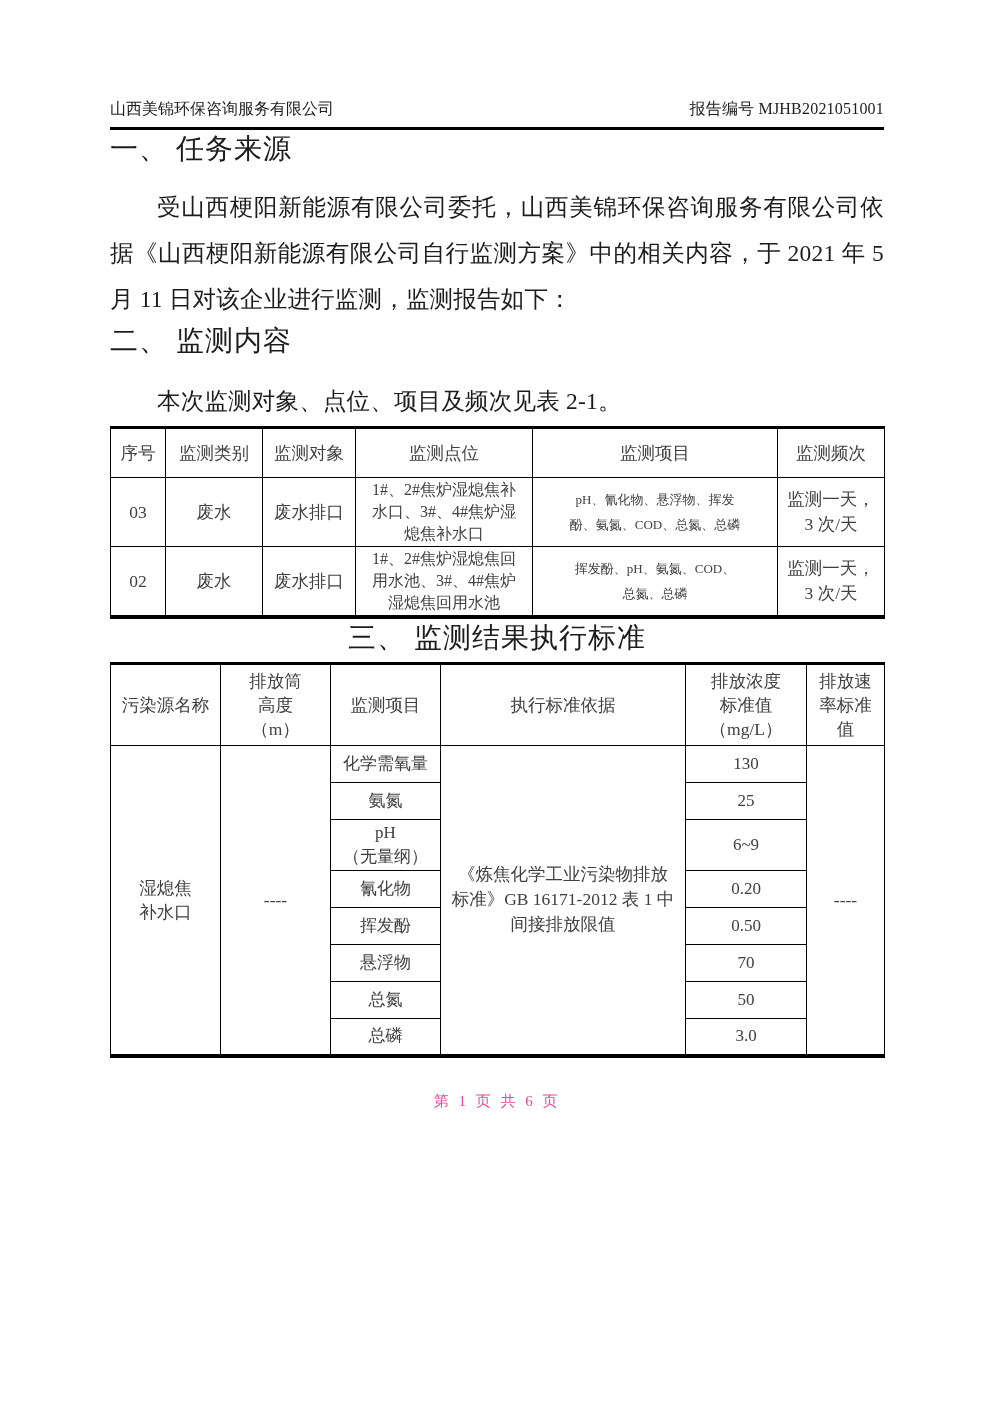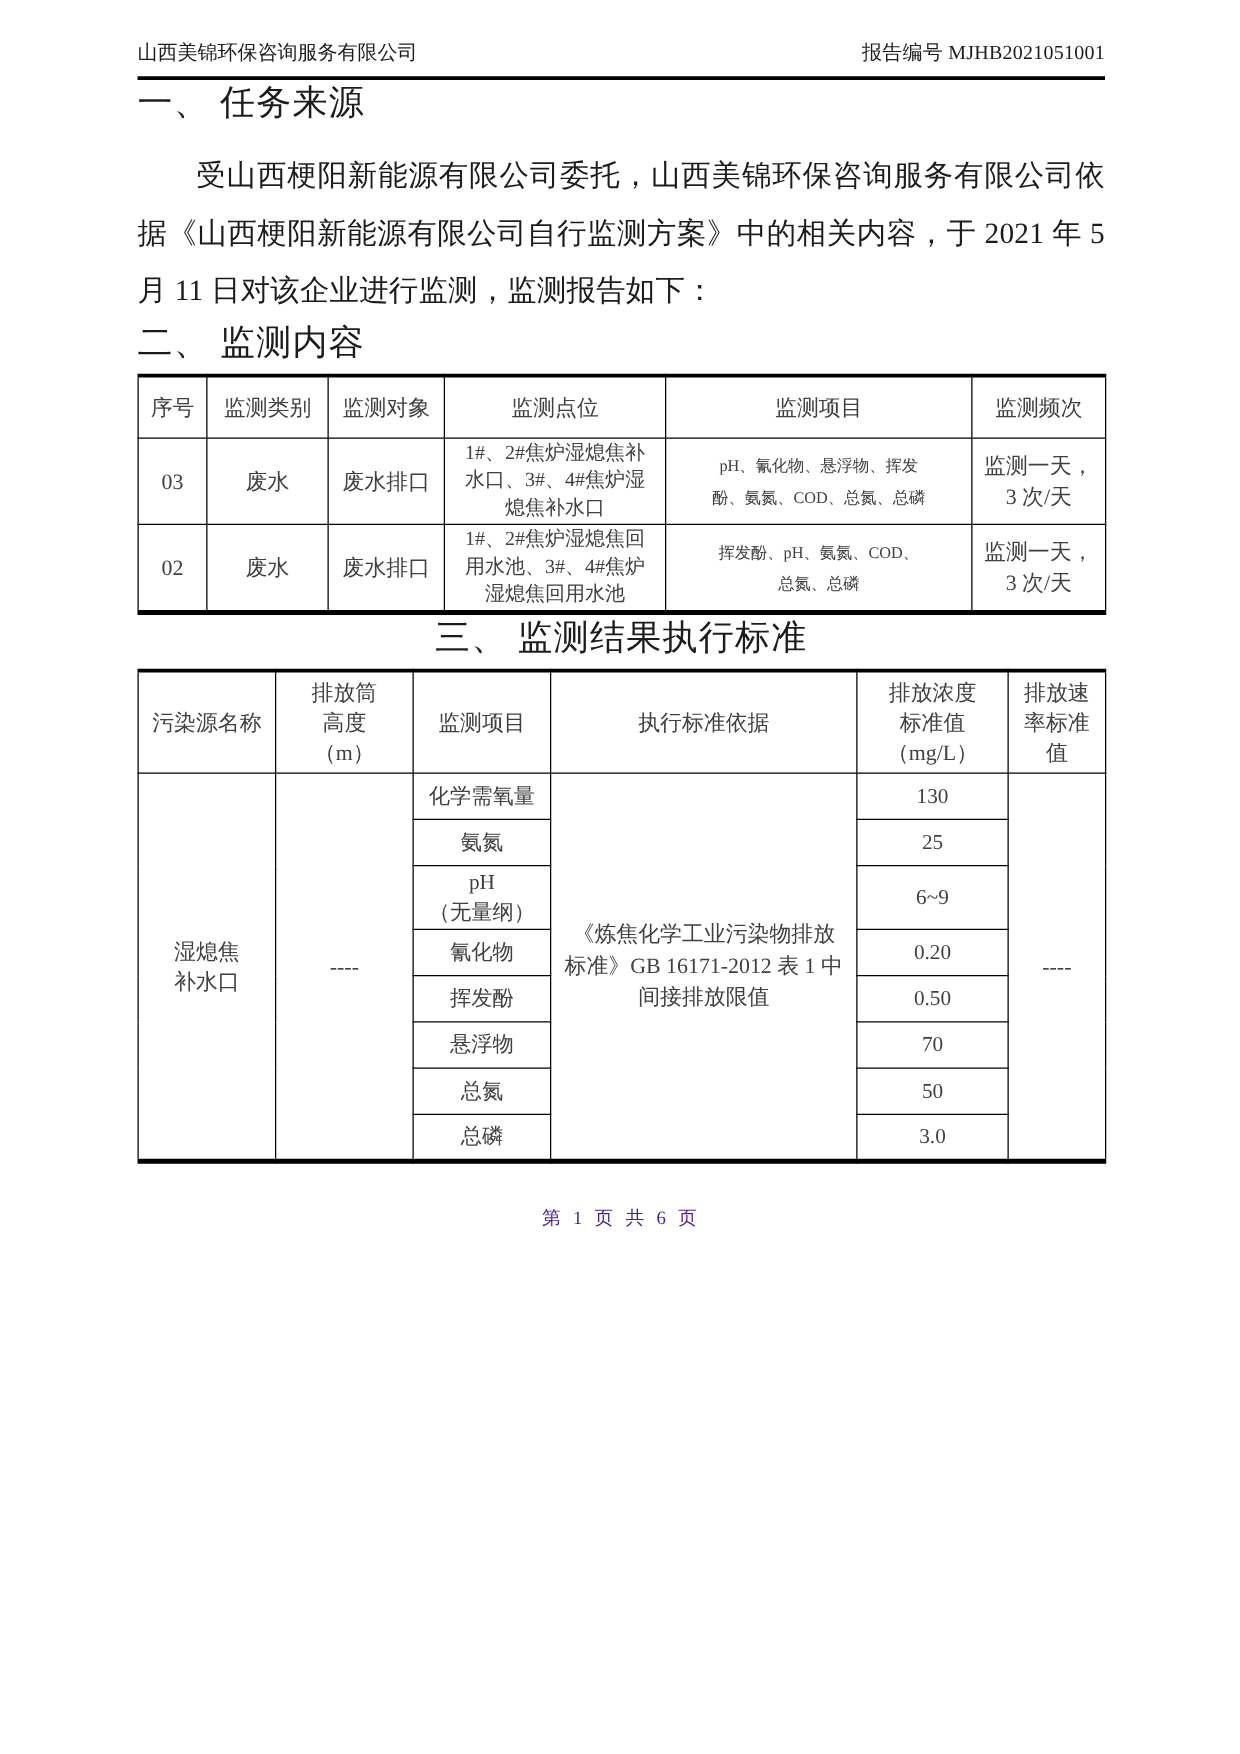--- a/index.html
+++ b/index.html
@@ -5,21 +5,21 @@
   html,body{margin:0;padding:0;background:#e8e8e8;}
   .page{
     width:992px;height:1403px;margin:0 auto;background:#ffffff;color:#1c1c1c;
     font-family:"Liberation Serif","DejaVu Serif",serif;
     position:relative;overflow:hidden;box-sizing:border-box;
   }
   .content{margin:0 108px 0 110px;width:774px;}
 
   .doc-header{
     display:flex;justify-content:space-between;align-items:flex-end;
-    padding-top:32px;padding-bottom:7px;border-bottom:3px solid #000;
+    padding-top:98px;padding-bottom:7px;border-bottom:3px solid #000;
     font-size:16px;line-height:22px;
   }
   .doc-header .report-no{letter-spacing:.2px;}
 
   h1.sec{font-size:28px;font-weight:normal;line-height:38px;margin:0;letter-spacing:1px;}
   .sec1{margin-top:30px;}
   .sec2{margin-top:26px;}
   .sec3{margin-top:28px;text-align:center;}
 
   .para{
@@ -54,38 +54,39 @@
   .t21 td.site-cell{font-size:16px;line-height:22px;}
   .t21 td.items-cell{font-size:13px;line-height:25px;}
   .t21 td.freq-cell{line-height:25px;}
   
   .t31 th{height:82px;line-height:24px;}
   .t31 td{height:37px;line-height:20px;}
   .t31 td.std-cell{line-height:25px;font-size:17.5px;}
   .t31 td.param-cell,.t31 td.limit-cell{font-size:17px;}
 
   .doc-footer{
-    text-align:center;font-size:15px;margin-top:34px;letter-spacing:3px;color:#4c1d95;
+    text-align:center;font-size:15px;margin-top:34px;letter-spacing:3px;color:#ec4899;
   }
 </style>
 </head>
 <body>
 
 <div class="page">
   <div class="content">
 
     <div class="doc-header">
       <span class="company">山西美锦环保咨询服务有限公司</span>
       <span class="report-no">报告编号 MJHB2021051001</span>
     </div>
 
     <h1 class="sec sec1">一、 任务来源</h1>
     <p class="para">受山西梗阳新能源有限公司委托，山西美锦环保咨询服务有限公司依据《山西梗阳新能源有限公司自行监测方案》中的相关内容，于 2021 年 5 月 11 日对该企业进行监测，监测报告如下：</p>
 
     <h1 class="sec sec2">二、 监测内容</h1>
+    <p class="para single p2">本次监测对象、点位、项目及频次见表 2-1。</p>
 
 
     <table class="rpt t21">
       <colgroup>
         <col style="width:55px">
           <col style="width:97px">
           <col style="width:93px">
         <col style="width:177px">
           <col style="width:245px">
           <col style="width:107px">

